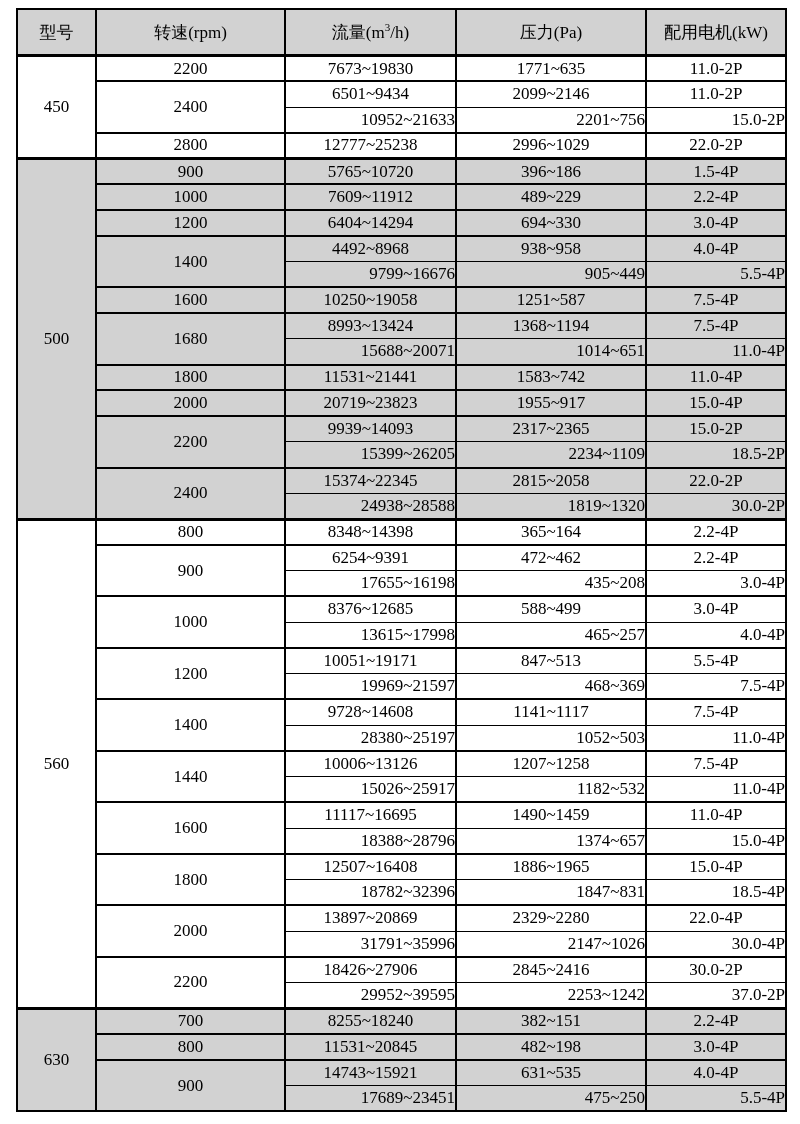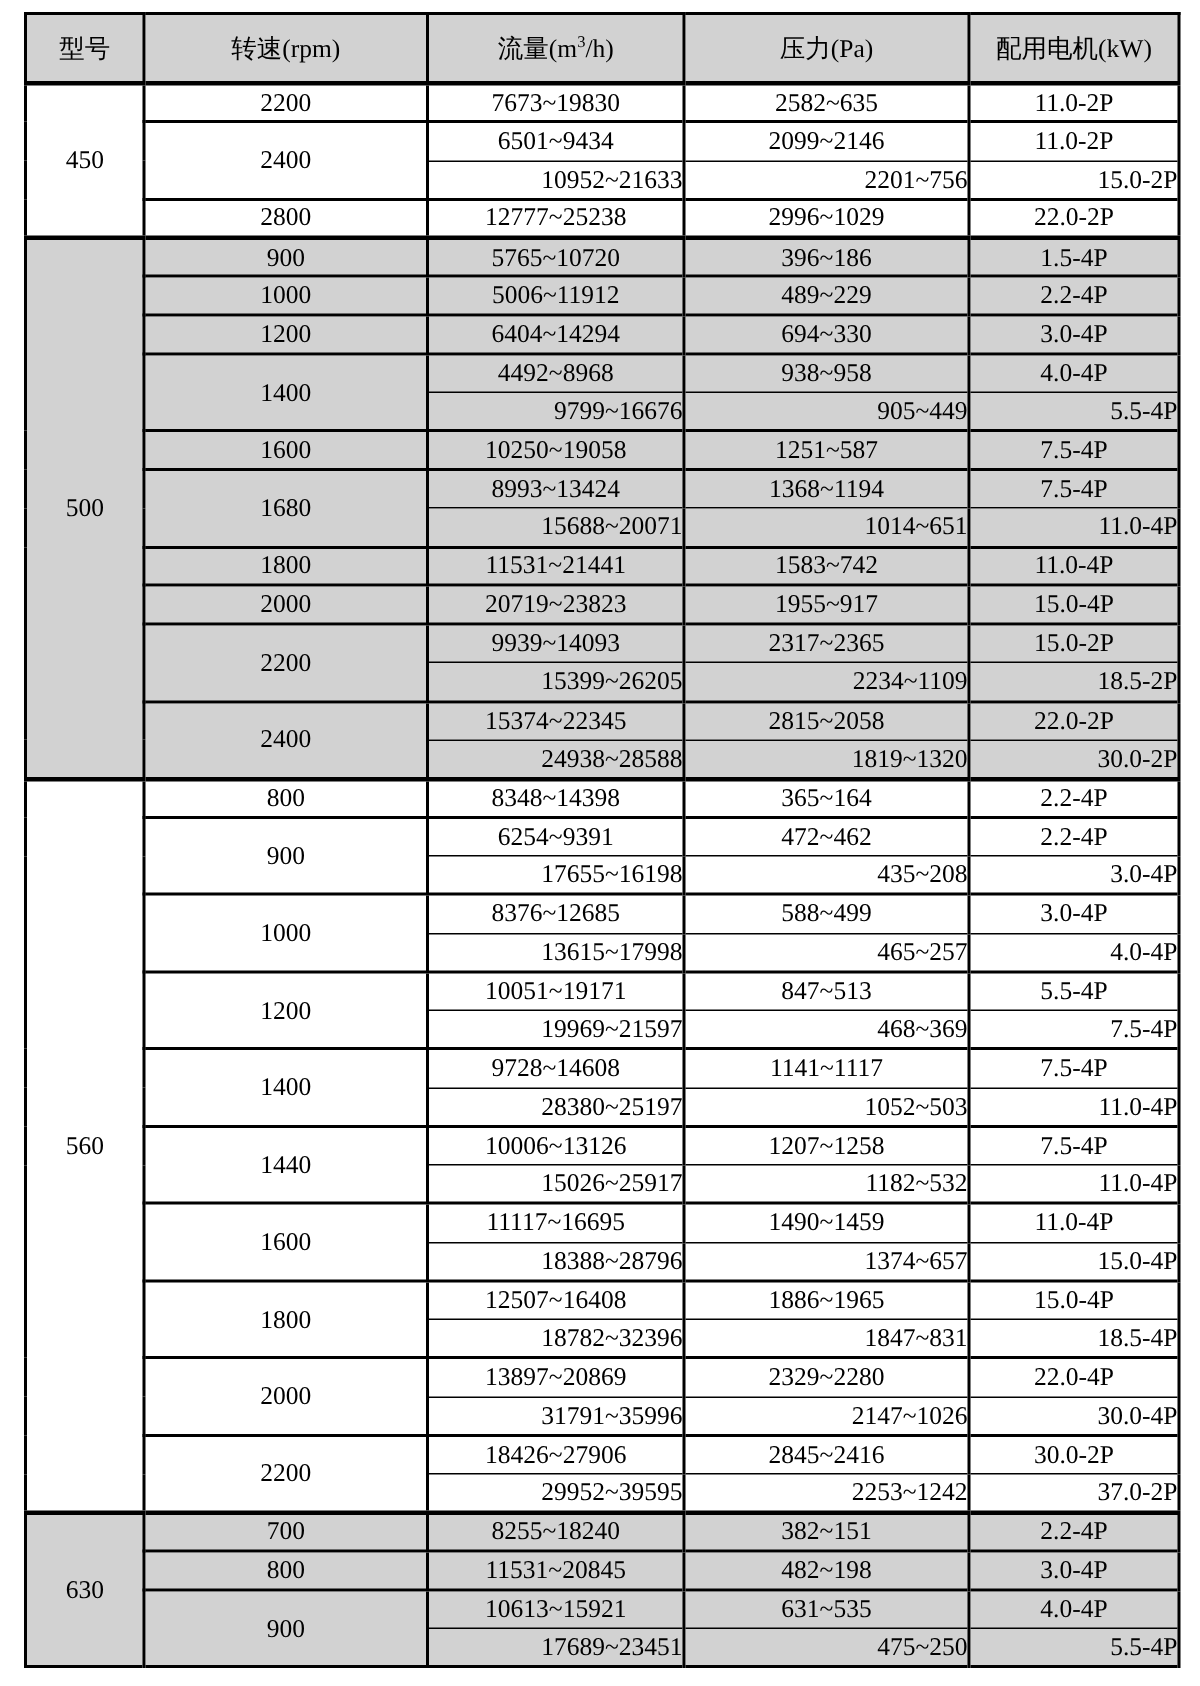--- a/index.html
+++ b/index.html
@@ -52,21 +52,21 @@
         <th><span>流量(m</span><sup>3</sup><span>/h)</span></th>
         <th>压力(Pa)</th>
         <th>配用电机(kW)</th>
       </tr>
     </thead>
     <tbody>
         <tr class="section-start">
           <td rowspan="4">450</td>
           <td rowspan="1">2200</td>
           <td>7673~19830</td>
-          <td>2582~635</td>
+          <td>1771~635</td>
           <td>11.0-2P</td>
         </tr>
         <tr class="group-start">
           <td rowspan="2">2400</td>
           <td>6501~9434</td>
           <td>2099~2146</td>
           <td>11.0-2P</td>
         </tr>
         <tr class="sub">
           <td>10952~21633</td>
@@ -81,21 +81,21 @@
         </tr>
         <tr class="section-start shaded">
           <td rowspan="14">500</td>
           <td rowspan="1">900</td>
           <td>5765~10720</td>
           <td>396~186</td>
           <td>1.5-4P</td>
         </tr>
         <tr class="group-start shaded">
           <td rowspan="1">1000</td>
-          <td>5006~11912</td>
+          <td>7609~11912</td>
           <td>489~229</td>
           <td>2.2-4P</td>
         </tr>
         <tr class="group-start shaded">
           <td rowspan="1">1200</td>
           <td>6404~14294</td>
           <td>694~330</td>
           <td>3.0-4P</td>
         </tr>
         <tr class="group-start shaded">
@@ -274,21 +274,21 @@
           <td>2.2-4P</td>
         </tr>
         <tr class="group-start shaded">
           <td rowspan="1">800</td>
           <td>11531~20845</td>
           <td>482~198</td>
           <td>3.0-4P</td>
         </tr>
         <tr class="group-start shaded">
           <td rowspan="2">900</td>
-          <td>10613~15921</td>
+          <td>14743~15921</td>
           <td>631~535</td>
           <td>4.0-4P</td>
         </tr>
         <tr class="sub shaded">
           <td>17689~23451</td>
           <td>475~250</td>
           <td>5.5-4P</td>
         </tr>
       </tbody>
   </table>

